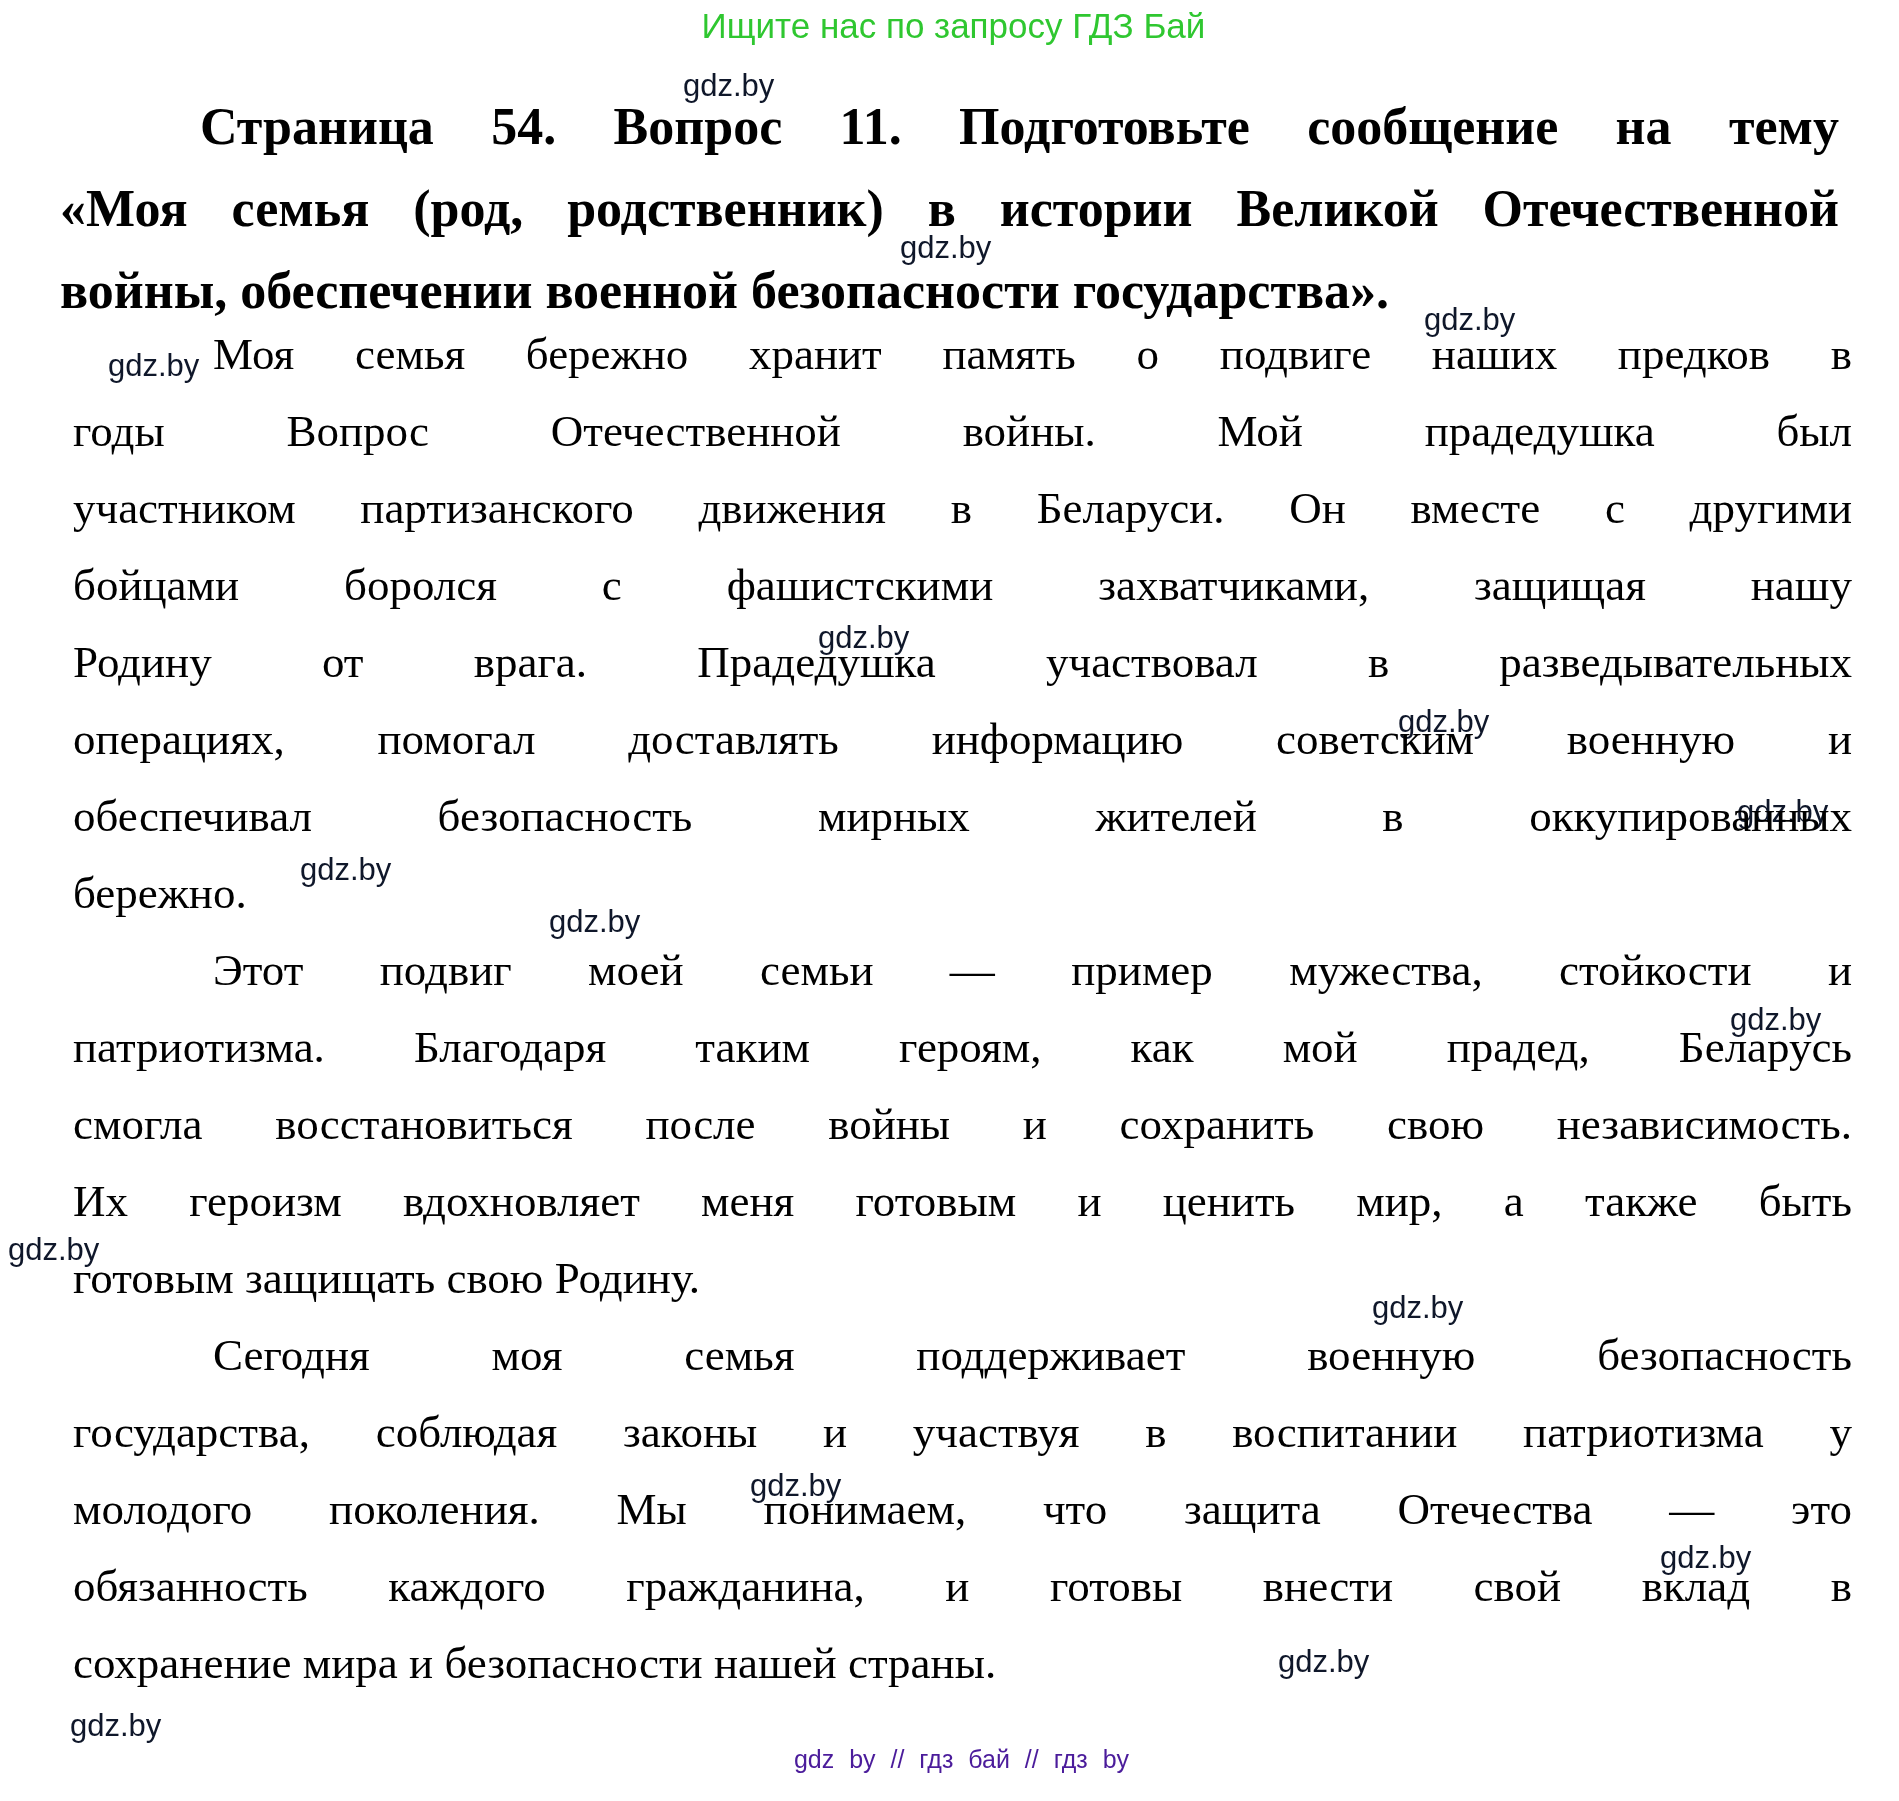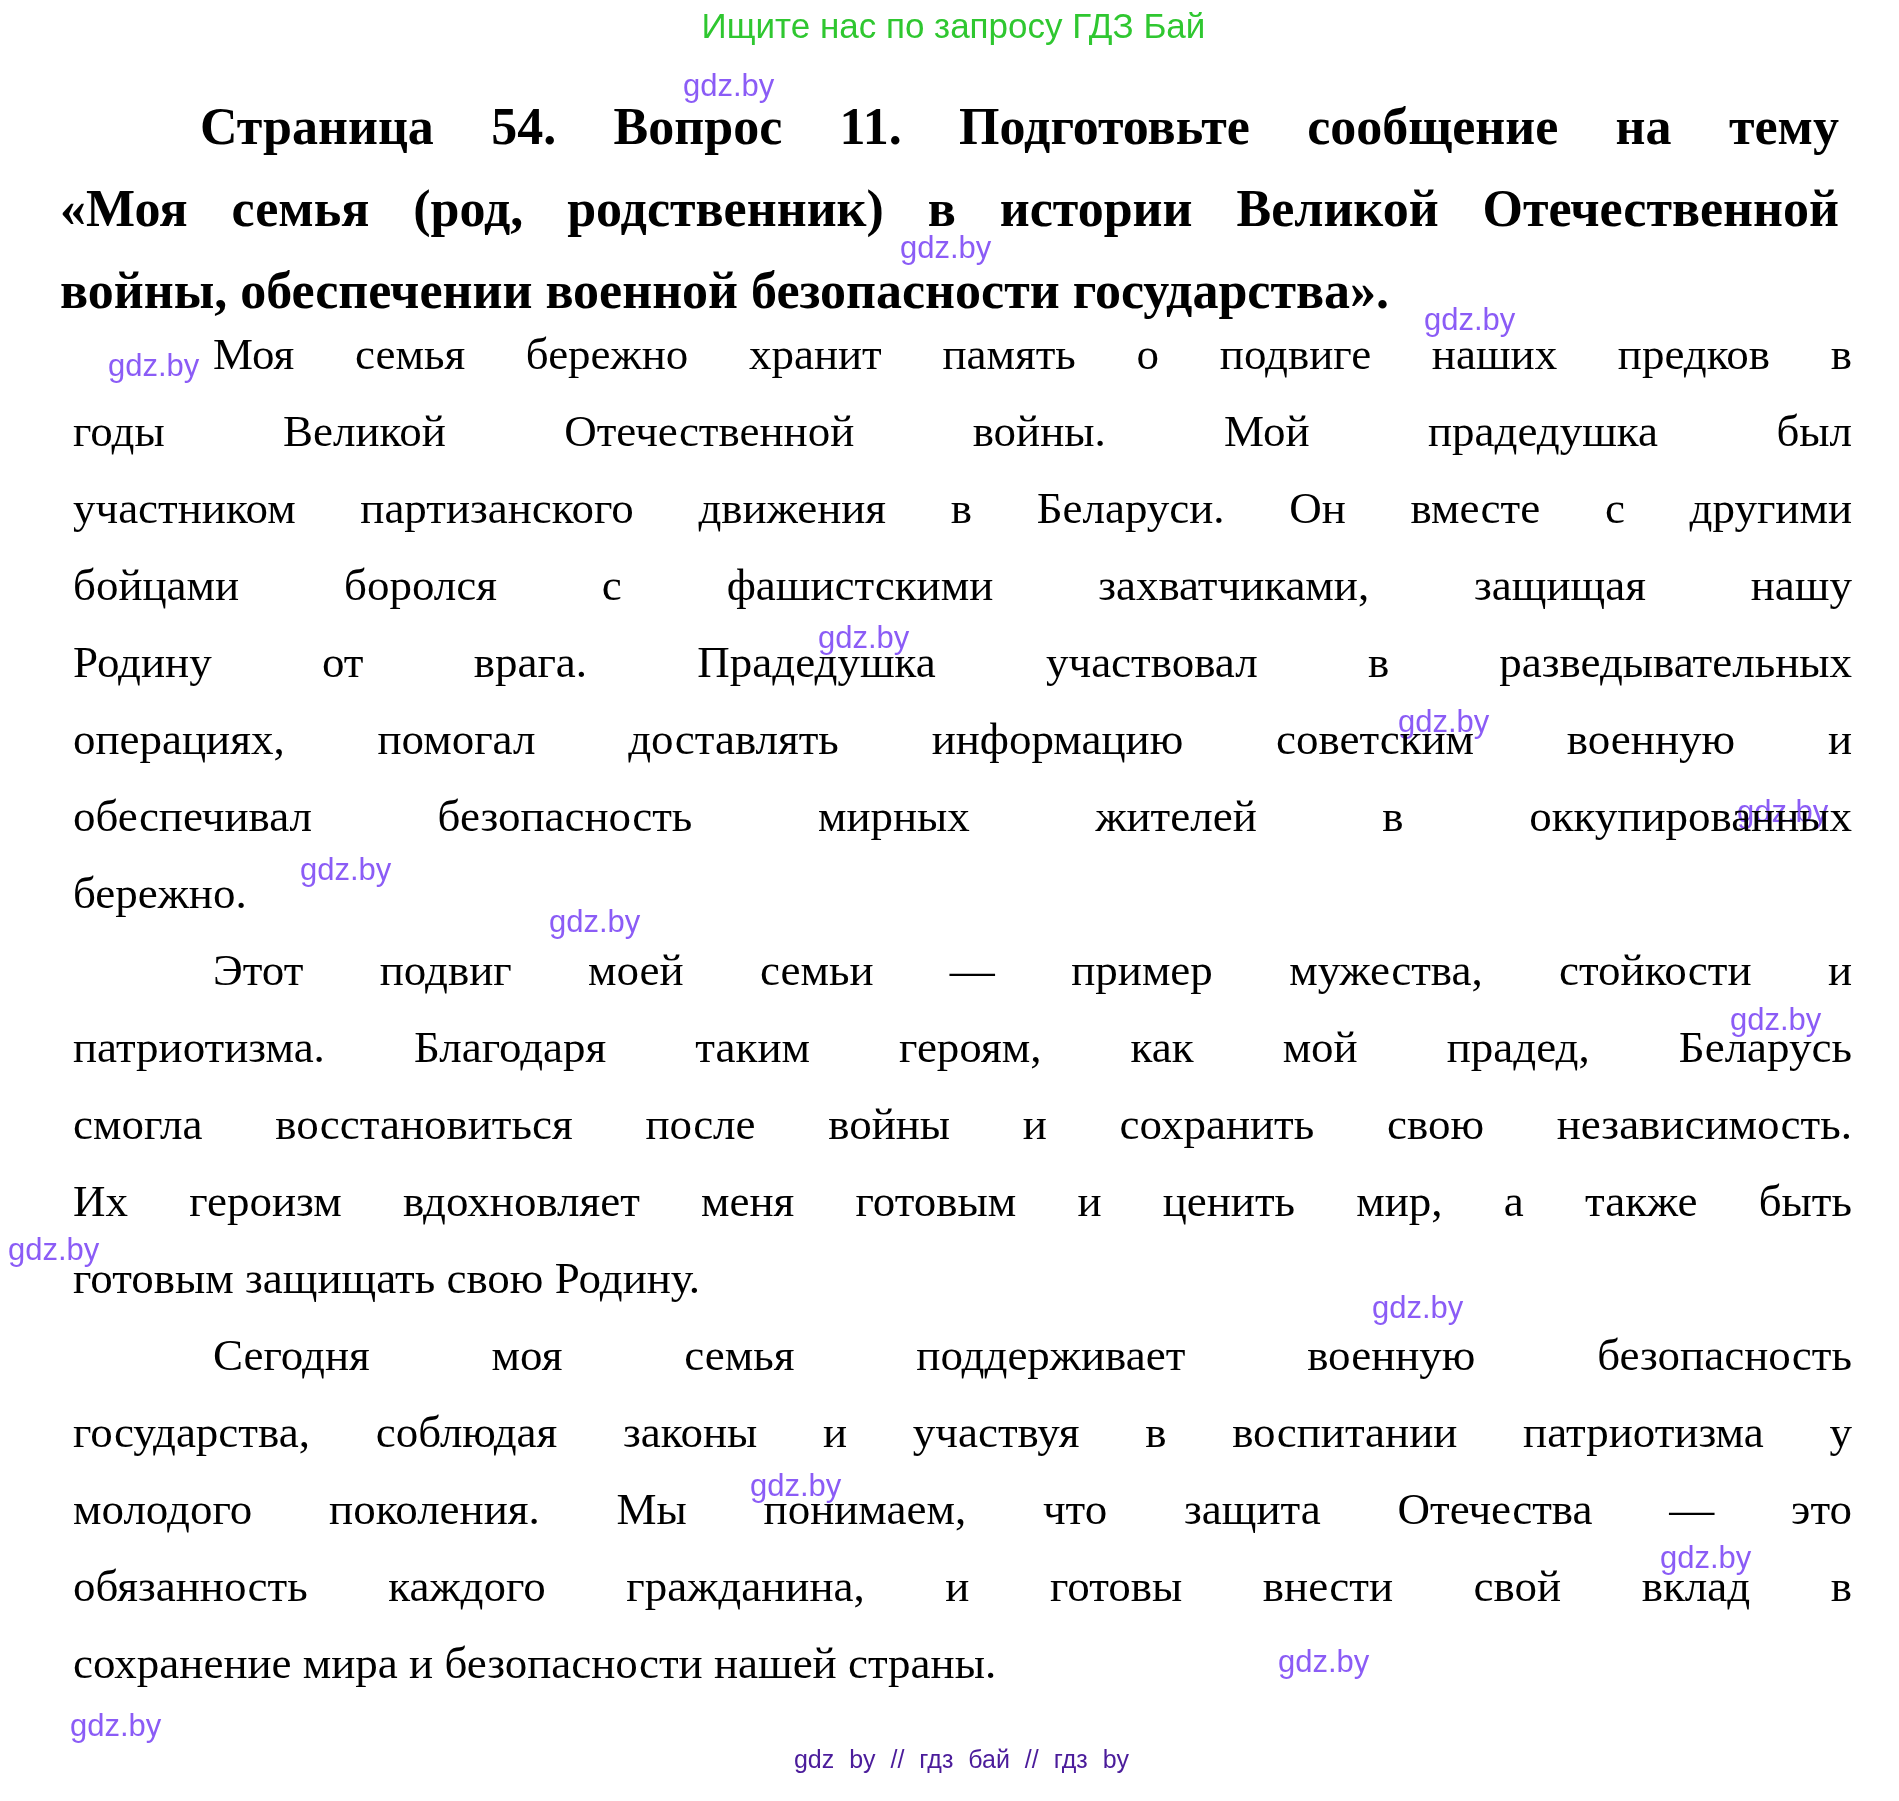--- a/index.html
+++ b/index.html
@@ -22,21 +22,21 @@
     font-family: "Liberation Sans", sans-serif;
     font-size: 35px;
     font-weight: 500;
     color: #2fc730;
   }
   .wm {
     position: absolute;
     font-family: "Liberation Sans", sans-serif;
     font-size: 31px;
     line-height: 31px;
-    color: #8b5cf6;
+    color: #0f172a;
     white-space: nowrap;
   }
   .heading {
     position: absolute;
     top: 86px;
     left: 60px;
     width: 1779px;
     font-size: 52px;
     font-weight: bold;
     line-height: 82px;
@@ -94,21 +94,21 @@
 
   <div class="heading">
     <div class="line first">Страница 54. Вопрос 11. Подготовьте сообщение на тему</div>
     <div class="line">«Моя семья (род, родственник) в истории Великой Отечественной</div>
     <div class="line last">войны, обеспечении военной безопасности государства».</div>
   </div>
 
   <div class="bodytext">
     <div class="para">
       <div class="line first">Моя семья бережно хранит память о подвиге наших предков в</div>
-      <div class="line">годы Великой Отечественной войны. Мой прадедушка был</div>
+      <div class="line">годы Вопрос Отечественной войны. Мой прадедушка был</div>
       <div class="line">участником партизанского движения в Беларуси. Он вместе с другими</div>
       <div class="line">бойцами боролся с фашистскими захватчиками, защищая нашу</div>
       <div class="line">Родину от врага. Прадедушка участвовал в разведывательных</div>
       <div class="line">операциях, помогал доставлять информацию советским военную и</div>
       <div class="line">обеспечивал безопасность мирных жителей в оккупированных</div>
       <div class="line last">бережно.</div>
     </div>
     <div class="para">
       <div class="line first">Этот подвиг моей семьи — пример мужества, стойкости и</div>
       <div class="line">патриотизма. Благодаря таким героям, как мой прадед, Беларусь</div>

